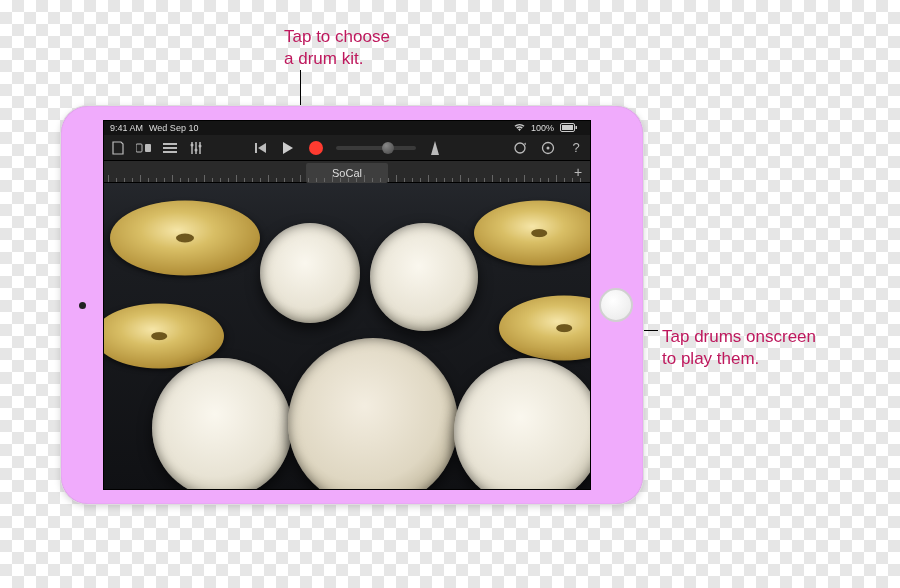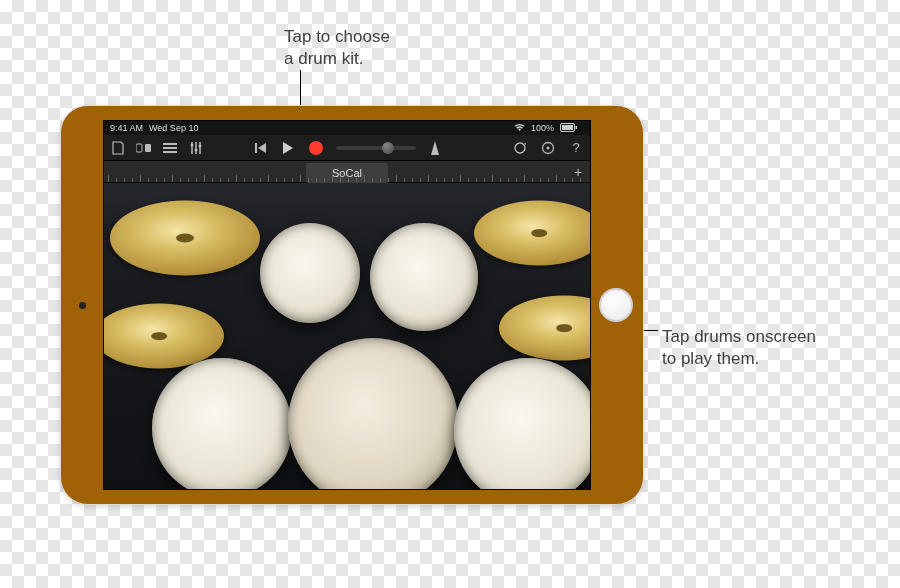--- a/index.html
+++ b/index.html
@@ -16,36 +16,36 @@
     background-size: 24px 24px;
     background-position: 0 0, 0 12px, 12px -12px, -12px 0px;
     background-color: #fff;
   }
 
   
   .callout {
     position: absolute;
     font-size: 17px;
     line-height: 1.3;
-    color: #404040;
+    color: #be185d;
     white-space: pre-line;
   }
   .callout-line {
     position: absolute;
     background: #000;
   }
 
   
   .ipad {
     position: absolute;
     left: 60px;
     top: 105px;
     width: 584px;
     height: 400px;
-    background: #a16207;
+    background: #f0abfc;
     border-radius: 28px;
     box-shadow: 0 2px 6px rgba(0,0,0,0.15), inset 0 0 1px rgba(0,0,0,0.3);
     border: 1px solid #ddd;
   }
   .ipad .camera {
     position: absolute;
     left: 18px; top: 50%;
     width: 7px; height: 7px;
     margin-top: -3.5px;
     background: #222;

